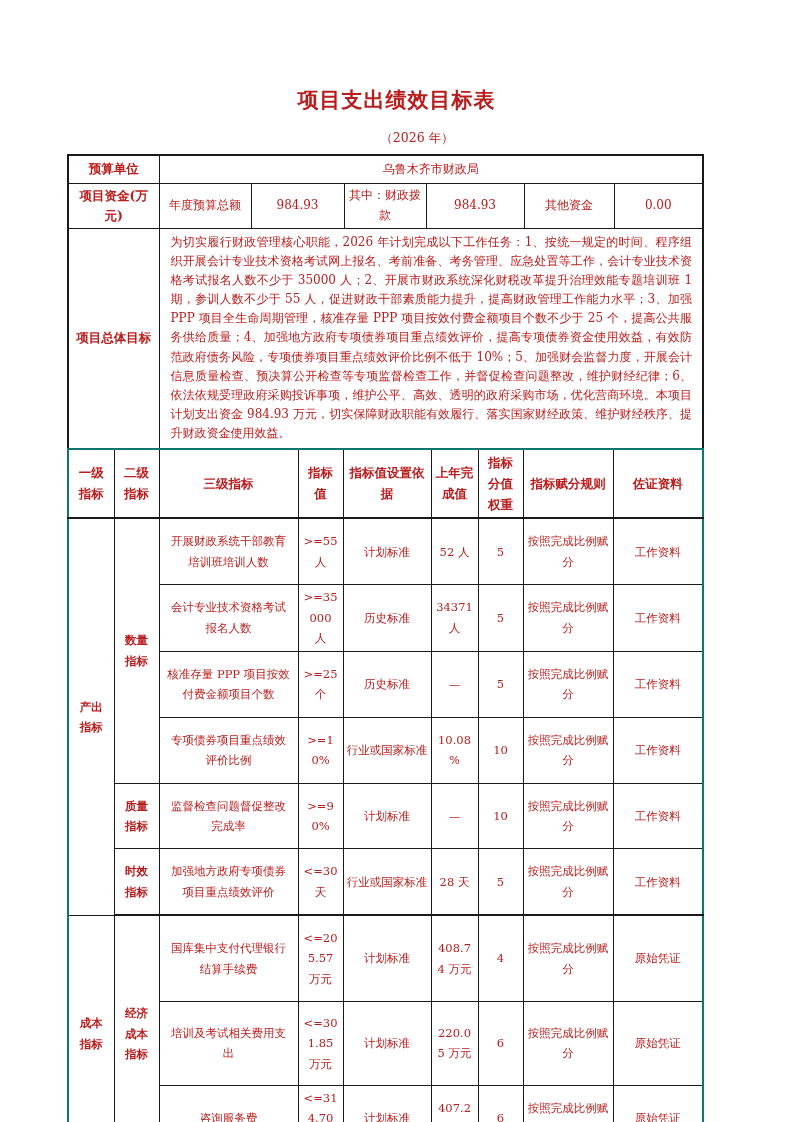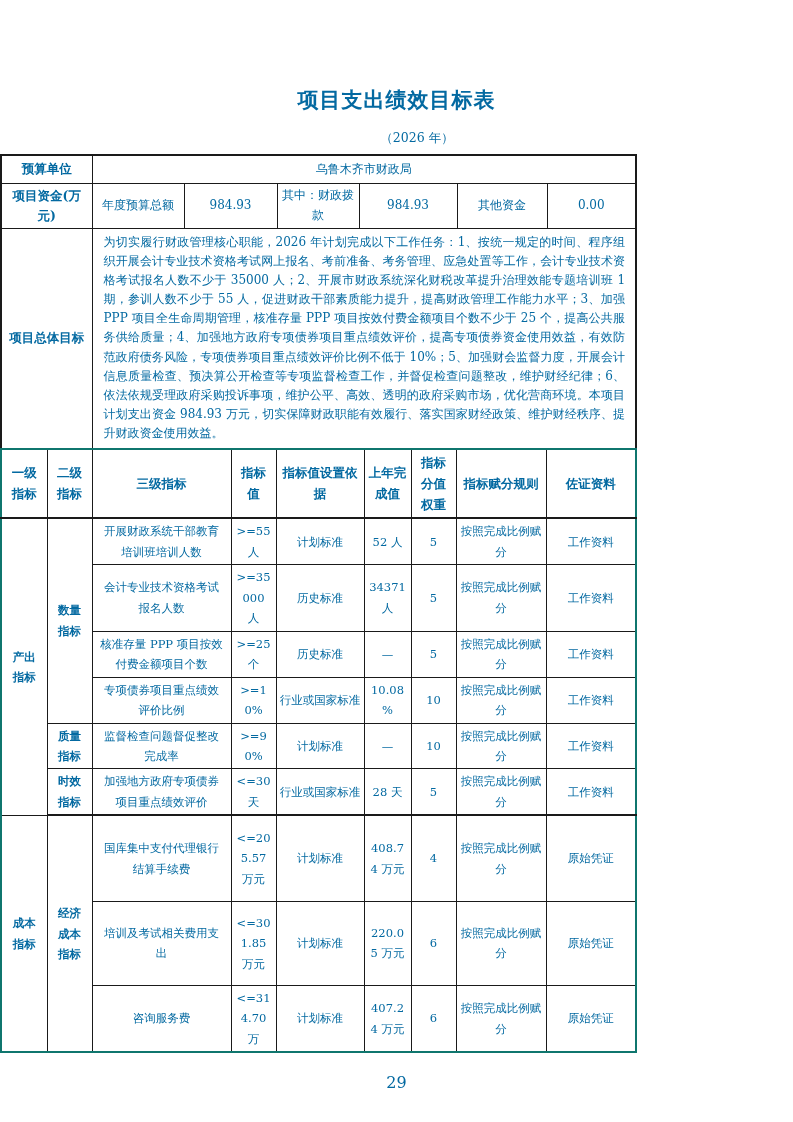--- a/index.html
+++ b/index.html
@@ -4,41 +4,42 @@
 <style>
   * { margin: 0; padding: 0; box-sizing: border-box; }
   html, body { background: #e8e8e8; }
   .page {
     width: 793px;
     height: 1122px;
     margin: 0 auto;
     background: #ffffff;
     position: relative;
     font-family: "DejaVu Serif", "Liberation Serif", serif;
-    color: #0369a1;
+    color: #b91c1c;
     overflow: hidden;
   }
   .doc-title {
     padding-top: 86px;
     text-align: center;
     font-size: 21px;
     font-weight: bold;
     letter-spacing: 1px;
   }
   .doc-subtitle {
     text-align: center;
     font-size: 12.5px;
     margin-top: 16px;
     margin-bottom: 7px;
     margin-left: 41px;
   }
   table {
     border-collapse: collapse;
     table-layout: fixed;
     width: 636px;
+    margin-left: 67px;
   }
   td, th {
     border: 1px solid #1a1a1a;
     text-align: center;
     vertical-align: middle;
     padding: 2px 4px;
     word-break: break-all;
     overflow: hidden;
   }
   .info-table { border: 2px solid #1a1a1a; }
@@ -55,21 +56,21 @@
   .ind-table th {
     font-size: 12.5px;
     font-weight: bold;
     line-height: 1.7;
     border-bottom: 2px solid #1a1a1a;
     padding: 2px 4px;
   }
   .ind-table td { font-size: 11.5px; line-height: 1.78; }
   .group-cell { padding: 2px 9px; font-weight: bold; }
   .lv3-cell { padding: 2px 6px; }
-  .rule-cell { padding: 2px 2px; }
+  .rule-cell { padding: 12px 2px; }
   .basis-cell { padding: 12px 1px; }
   .sect-end td { border-bottom: 2px solid #1a1a1a; }
   .page-number {
     text-align: center;
     font-size: 16px;
     margin-top: 20px;
   }
 </style>
 </head>
 <body>

